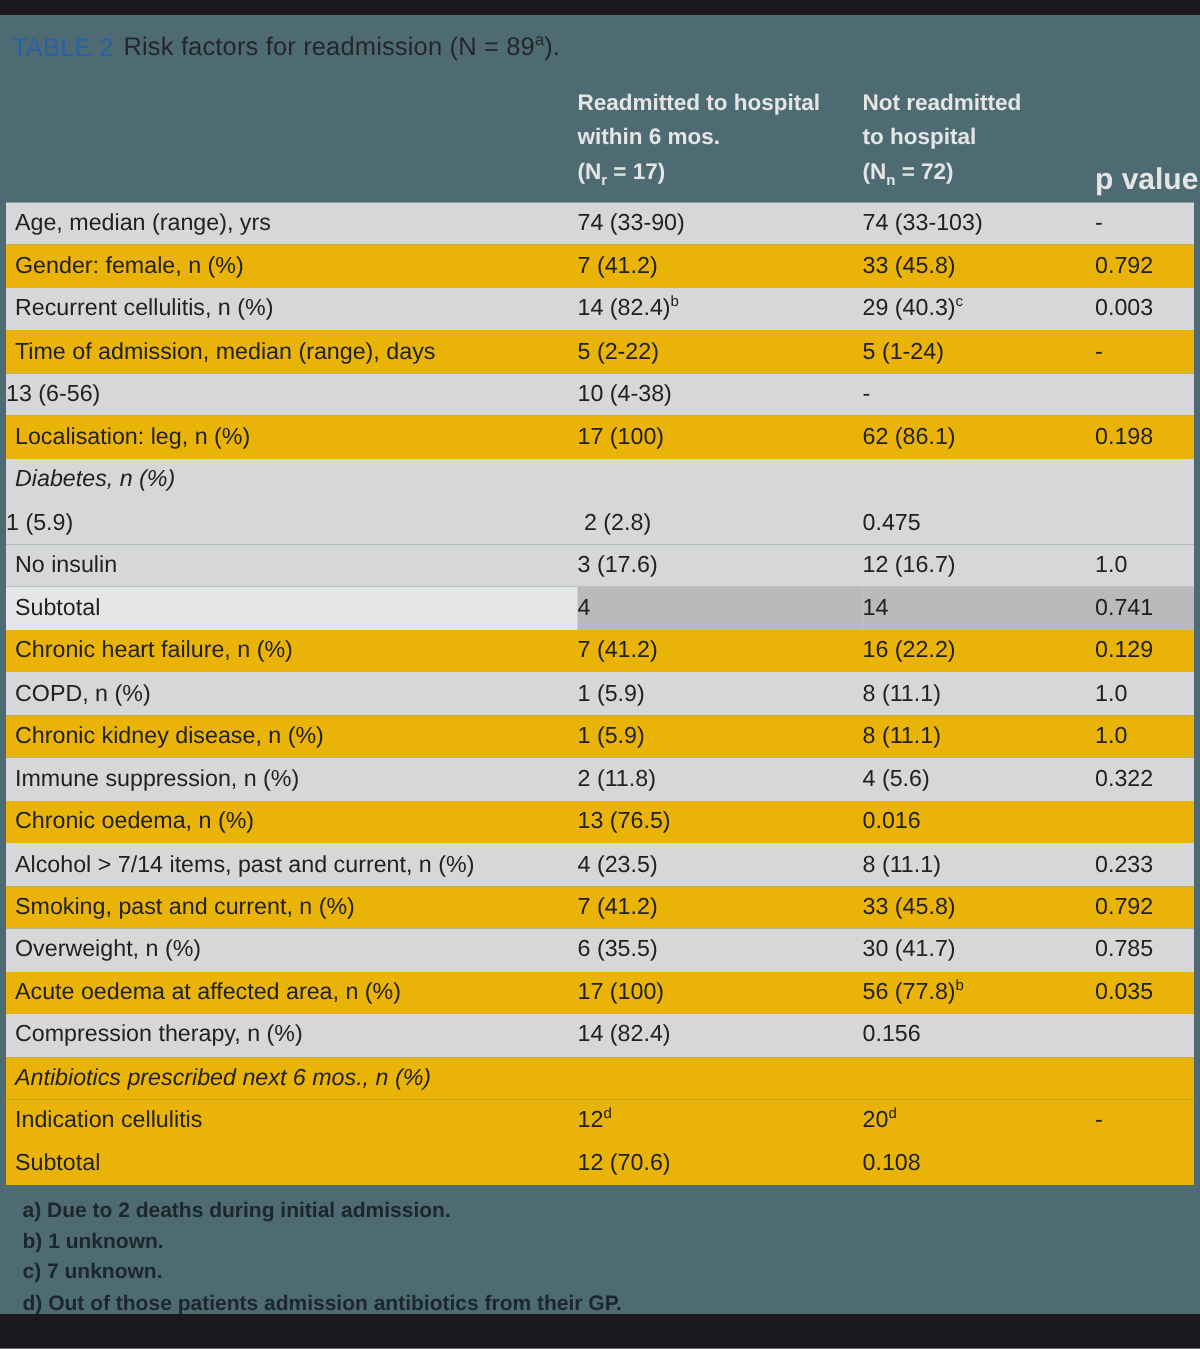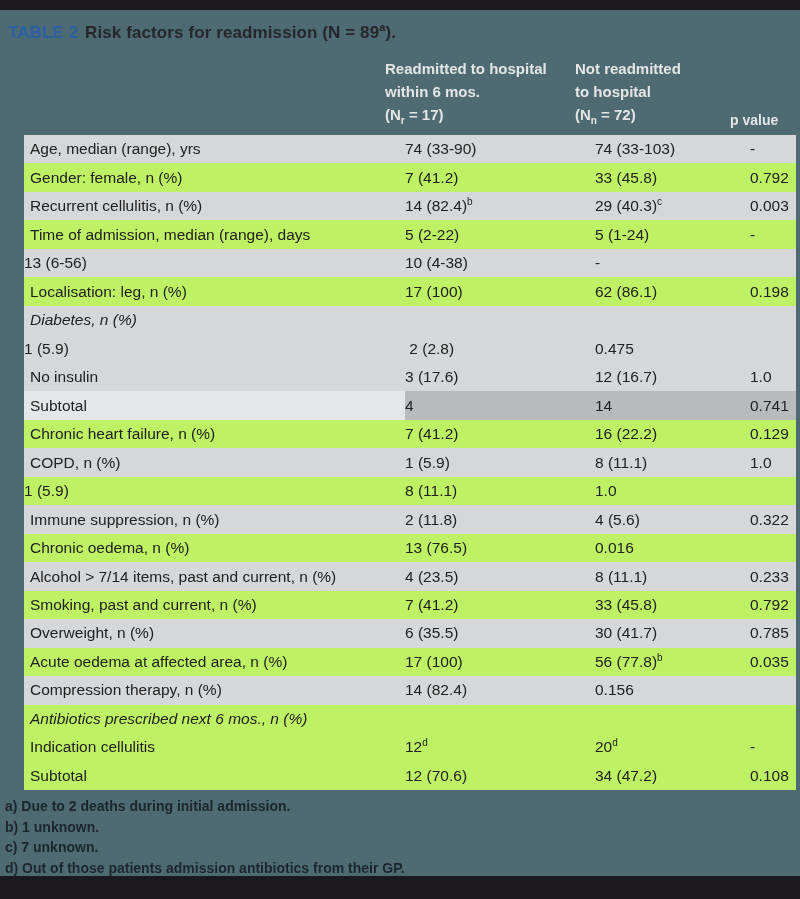--- a/index.html
+++ b/index.html
@@ -9,45 +9,45 @@
     background:#4e6b73;
     font-family:"Liberation Sans", sans-serif;
     overflow:hidden;
   }
   .bar{position:absolute;left:0;width:800px;background:#1b191e;}
   .bar.top{top:0;height:10px;}
   .bar.bottom{top:876px;height:23px;}
   .title{
     position:absolute;top:10px;left:0;width:800px;height:45px;
     padding:11px 0 0 8px;box-sizing:border-box;
-    font-size:17px;font-weight:bold;color:#26262a;letter-spacing:0.1px;
+    font-size:17px;font-weight:normal;color:#26262a;letter-spacing:0.1px;
   }
   .title .tag{color:#2a60a6;margin-right:2px;}
   .title sup{font-size:11px;}
   .heads{position:absolute;top:55px;left:0;width:800px;height:80px;font-weight:bold;color:#e5e5e5;}
   .hcol{position:absolute;bottom:3px;font-size:15px;line-height:23px;}
   .hcol sub{font-size:10px;}
-  .hp{position:absolute;bottom:3px;left:730px;font-size:14px;line-height:23px;}
+  .hp{position:absolute;bottom:3px;left:730px;font-size:20px;line-height:23px;}
   .tbody{
     position:absolute;top:135px;left:4px;width:792px;height:655px;
     display:flex;flex-direction:column;
   }
-  .row{display:grid;grid-template-columns:381px 190px 155px 1fr;flex:1;margin-left:20px;}
+  .row{display:grid;grid-template-columns:381px 190px 155px 1fr;flex:1;}
   .row.medium{background:#d5d7d9;}
-  .row.light{background:#bef264;}
+  .row.light{background:#eab308;}
   .row.highlight{background:#e4e6e7;}
   .row.highlight .c1,.row.highlight .c2,.row.highlight .c3{background:#b8babc;}
   .c{display:flex;align-items:center;height:100%;
      font-size:15.5px;color:#212121;white-space:pre;}
   .c.label{padding-left:6px;}
   .c.italic{font-style:italic;}
   .c sup{font-size:10px;line-height:0;transform:translateY(-4px);}
   .footnotes{
     position:absolute;top:790px;left:0;width:800px;height:96px;
-    padding:6px 0 0 5px;box-sizing:border-box;
+    padding:6px 0 0 15px;box-sizing:border-box;
     font-size:14px;font-weight:bold;color:#1c262b;line-height:20.5px;
   }
 </style>
 </head>
 <body>
 
 <div class="canvas">
 
   <div class="bar top"></div>
 
@@ -132,20 +132,21 @@
         <div class="c c2"><span>16 (22.2)</span></div>
         <div class="c c3"><span>0.129</span></div>
       </div>
       <div class="row medium">
         <div class="c label c0"><span>COPD, n (%)</span></div>
         <div class="c c1"><span>1 (5.9)</span></div>
         <div class="c c2"><span>8 (11.1)</span></div>
         <div class="c c3"><span>1.0</span></div>
       </div>
       <div class="row light">
+        <div class="c label c0"><span>Chronic kidney disease, n (%)</span></div>
         <div class="c c1"><span>1 (5.9)</span></div>
         <div class="c c2"><span>8 (11.1)</span></div>
         <div class="c c3"><span>1.0</span></div>
       </div>
       <div class="row medium">
         <div class="c label c0"><span>Immune suppression, n (%)</span></div>
         <div class="c c1"><span>2 (11.8)</span></div>
         <div class="c c2"><span>4 (5.6)</span></div>
         <div class="c c3"><span>0.322</span></div>
       </div>
@@ -191,21 +192,20 @@
       </div>
       <div class="row light">
         <div class="c label c0"><span>Indication cellulitis</span></div>
         <div class="c c1"><span>12</span><sup>d</sup></div>
         <div class="c c2"><span>20</span><sup>d</sup></div>
         <div class="c c3"><span>-</span></div>
       </div>
       <div class="row light">
         <div class="c label c0"><span>Subtotal</span></div>
         <div class="c c1"><span>12 (70.6)</span></div>
-        <div class="c c2"><span>34 (47.2)</span></div>
         <div class="c c3"><span>0.108</span></div>
       </div>
     </div>
 
   <div class="footnotes">
       <div>a) Due to 2 deaths during initial admission.</div>
       <div>b) 1 unknown.</div>
       <div>c) 7 unknown.</div>
       <div>d) Out of those patients admission antibiotics from their GP.</div>
     </div>

